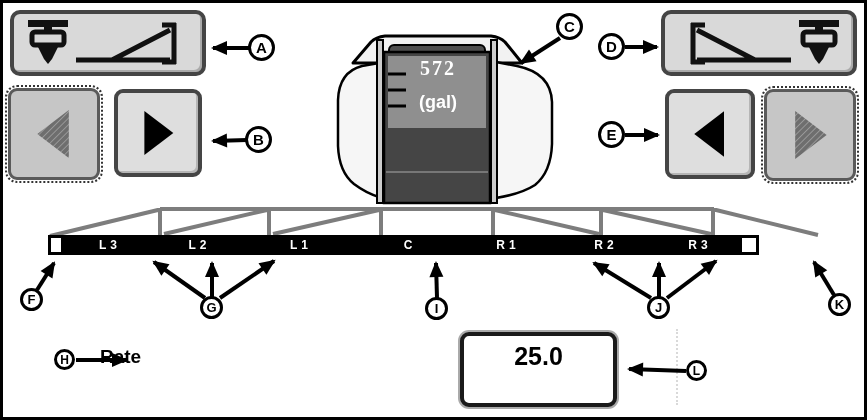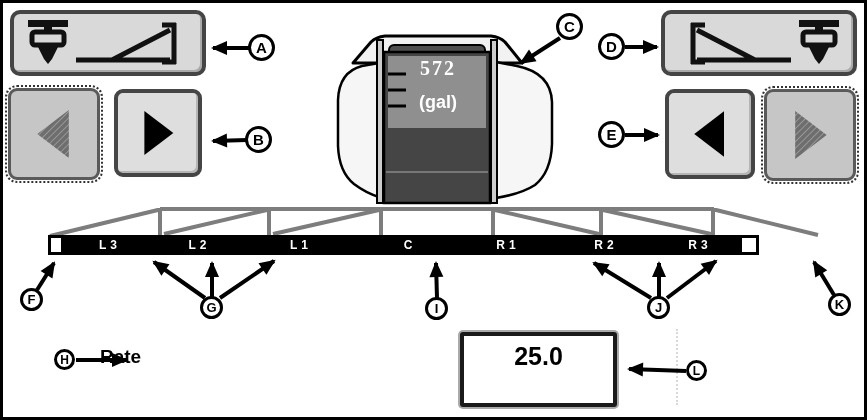--- a/index.html
+++ b/index.html
@@ -36,21 +36,21 @@
   #rate-dropdown{position:absolute;left:205px;top:328px;width:248px;height:80px;box-sizing:border-box;
     background:#fff;border:4px solid #454545;border-radius:3px;box-shadow:0 0 0 2px #b5b5b5;z-index:5;}
   #rate-dropdown .text{position:absolute;left:12px;top:6px;font-weight:bold;font-size:23px;color:#000;}
   #rate-dropdown .spinner{position:absolute;top:3px;right:3px;bottom:3px;width:44px;background:#ccc;
     border-left:1px solid #8a8a8a;display:flex;flex-direction:column;align-items:center;justify-content:center;}
   .tri-up{width:0;height:0;border-left:13px solid transparent;border-right:13px solid transparent;
     border-bottom:16px solid #000;}
   .tri-down{width:0;height:0;border-left:13px solid transparent;border-right:13px solid transparent;
     border-top:16px solid #000;margin-top:7px;}
   #rate-value-box{position:absolute;left:460px;top:332px;width:157px;height:75px;box-sizing:border-box;
-    background:#fff;border:4px solid #1a1a1a;border-radius:3px;box-shadow:0 0 0 2px #aaa;
+    background:#fff;border:4px solid #1a1a1a;border-radius:9px;box-shadow:0 0 0 2px #aaa;
     text-align:center;font-weight:bold;font-size:25px;padding-top:6px;z-index:5;}
   #dotted-divider{position:absolute;left:676px;top:329px;height:76px;width:0;
     border-left:2px dotted #d9d9d9;z-index:1;}
 </style>
 </head>
 <body>
 
 <div id="frame">
 
   <svg class="layer" width="867" height="420" viewBox="0 0 867 420">

